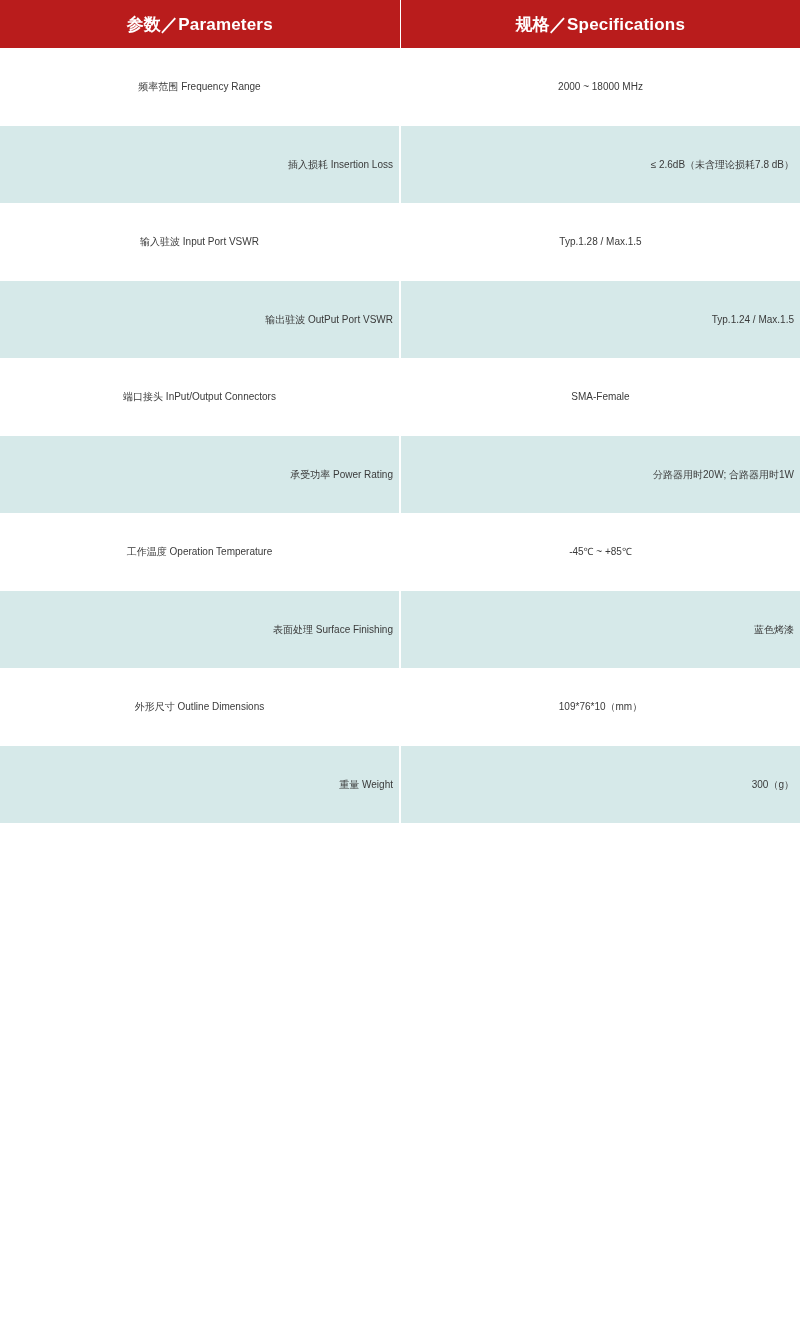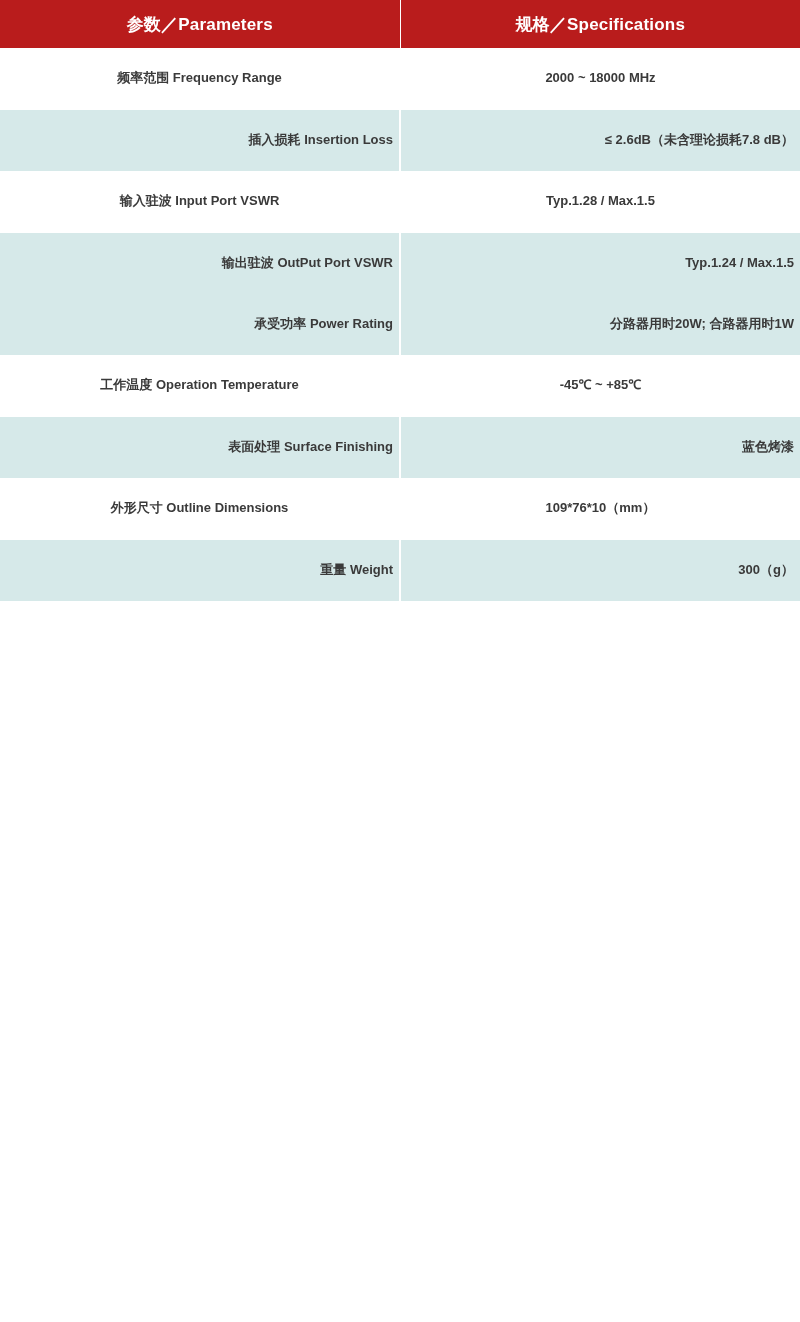--- a/index.html
+++ b/index.html
@@ -33,28 +33,27 @@
     border-right: 1px solid #ffffff;
     letter-spacing: 0.2px;
   }
   .spec-table thead th:last-child {
     border-right: none;
     text-align: center;
   }
 
   .spec-table tbody td {
     height: 45px;
-    font-size: 13px;
+    font-size: 10px;
     text-align: center;
     vertical-align: middle;
     color: #3a3a3a;
     border-right: 2px solid #ffffff;
-    padding: 8px 6px;
+    padding: 16px 6px;
     line-height: 1.3;
-    font-weight: bold;
   }
   .spec-table tbody td:last-child {
     border-right: none;
   }
 
   .spec-table tbody tr.odd td  { background: #ffffff; }
   .spec-table tbody tr.even td { background: #d6e9e9; text-align: right; }
 
   
   .spec-table tbody tr.odd td {
@@ -85,20 +84,24 @@
         <td>≤ 2.6dB（未含理论损耗7.8 dB）</td>
       </tr>
       <tr class="odd">
         <td>输入驻波 Input Port VSWR</td>
         <td>Typ.1.28 / Max.1.5</td>
       </tr>
       <tr class="even">
         <td>输出驻波 OutPut Port VSWR</td>
         <td>Typ.1.24 / Max.1.5</td>
       </tr>
+      <tr class="odd">
+        <td>端口接头 InPut/Output Connectors</td>
+        <td>SMA-Female</td>
+      </tr>
       <tr class="even">
         <td>承受功率 Power Rating</td>
         <td>分路器用时20W; 合路器用时1W</td>
       </tr>
       <tr class="odd">
         <td>工作温度 Operation Temperature</td>
         <td>-45℃ ~ +85℃</td>
       </tr>
       <tr class="even">
         <td>表面处理 Surface Finishing</td>

